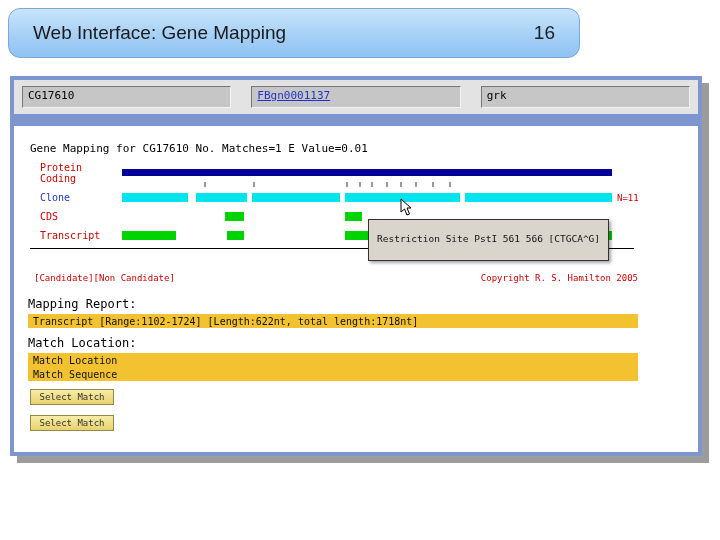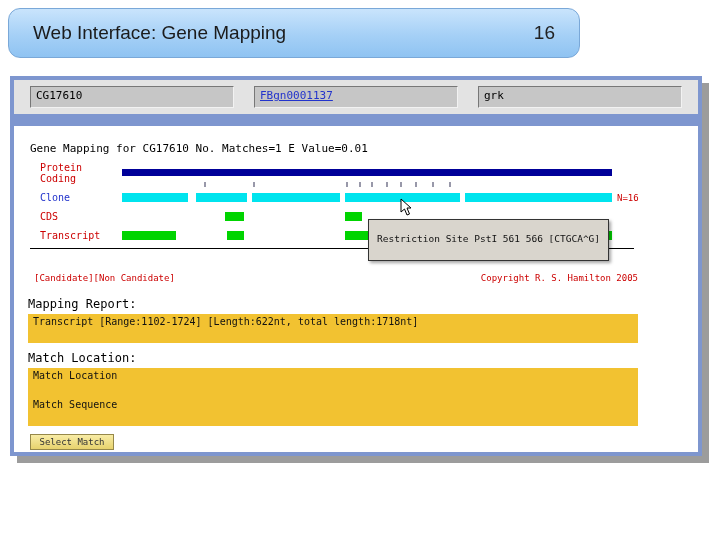--- a/index.html
+++ b/index.html
@@ -14,21 +14,21 @@
     font-size:19px;color:#1b1b1b;}
   .title-bar .pageno{color:#222;}
 
   
   .frame{position:absolute;left:10px;top:76px;width:692px;height:380px;box-sizing:border-box;
     background:#7e96cf;padding:4px;display:flex;flex-direction:column;
     box-shadow:7px 7px 0 #9c9c9c;}
 
   
   .query-bar{height:34px;flex:none;background:#e3e3e3;display:flex;align-items:center;
-    gap:20px;padding:0 16px;box-sizing:border-box;margin-bottom:12px;}
+    gap:20px;padding:0 8px;box-sizing:border-box;margin-bottom:12px;}
   .field{flex:1;height:20px;background:#c6c6c6;border:1px solid;
     border-color:#777 #f2f2f2 #f2f2f2 #777;
     font:11px/18px "DejaVu Sans Mono",monospace;padding:0 5px;color:#000;overflow:hidden;}
   .field .linkish{color:#2233cc;text-decoration:underline;}
 
   
   .viewer{flex:1;background:#ffffff;position:relative;padding-top:10px;box-sizing:border-box;overflow:hidden;}
   .summary{margin:6px 0 8px 16px;font:11px "DejaVu Sans Mono",monospace;color:#000;}
 
   .trow{display:flex;align-items:center;height:19px;}
@@ -41,21 +41,21 @@
   .baseline{position:absolute;left:0;right:0;top:5px;height:1px;background:#000;}
   .trlabel{margin-left:5px;font:9px "DejaVu Sans Mono",monospace;color:#cc0000;white-space:nowrap;}
 
   .separator{margin:3px 0 0 16px;width:604px;border-top:1px solid #000;}
   .legend-row{display:flex;justify-content:space-between;margin:24px 60px 0 20px;
     font:9px "DejaVu Sans Mono",monospace;color:#cc0000;}
 
   
   .report{margin:14px 0 0 14px;}
   .rlabel{font:12px "DejaVu Sans Mono",monospace;color:#000;margin:8px 0 3px 0;}
-  .gold{width:610px;height:29px;box-sizing:border-box;background:#f2c231;
+  .gold{width:610px;height:14px;box-sizing:border-box;background:#f2c231;
     font:10px/11px "DejaVu Sans Mono",monospace;color:#111;padding:2px 5px;
     white-space:nowrap;overflow:hidden;}
   .btnrow{margin:8px 0 0 2px;display:flex;gap:10px;flex-direction:column;}
   .smbtn{width:84px;height:16px;background:linear-gradient(#f8ecA6,#e7d26d);
     border:1px solid #96884a;font:9px "DejaVu Sans Mono",monospace;color:#333;padding:0;cursor:pointer;}
 
   
   .tooltip{position:absolute;left:354px;top:93px;height:16px;z-index:5;
     background:#d9d5cd;border:1px solid #333;box-shadow:2px 2px 3px rgba(0,0,0,.35);
     font:9.5px/14px "DejaVu Sans Mono",monospace;color:#111;padding:12px 8px;white-space:nowrap;}
@@ -112,21 +112,21 @@
 
         <div class="trow">
           <span class="tlabel" style="color: rgb(34, 51, 204);">Clone</span>
           <div class="tbar">
               <div class="seg" style="left: 0%; width: 13.5%; height: 9px; top: 1px; background: rgb(0, 228, 238);"></div>
               <div class="seg" style="left: 15%; width: 10.5%; height: 9px; top: 1px; background: rgb(0, 228, 238);"></div>
               <div class="seg" style="left: 26.5%; width: 18%; height: 9px; top: 1px; background: rgb(0, 228, 238);"></div>
               <div class="seg" style="left: 45.5%; width: 23.5%; height: 9px; top: 1px; background: rgb(0, 228, 238);"></div>
               <div class="seg" style="left: 70%; width: 30%; height: 9px; top: 1px; background: rgb(0, 228, 238);"></div>
             </div>
-          <span class="trlabel">N=16</span>
+          <span class="trlabel">N=11</span>
         </div>
 
         <div class="trow">
           <span class="tlabel" style="color: rgb(204, 0, 0);">CDS</span>
           <div class="tbar">
               <div class="seg" style="left: 21%; width: 4%; height: 9px; top: 1px; background: rgb(0, 212, 0);"></div>
               <div class="seg" style="left: 45.5%; width: 3.5%; height: 9px; top: 1px; background: rgb(0, 212, 0);"></div>
             </div>
         </div>
 

